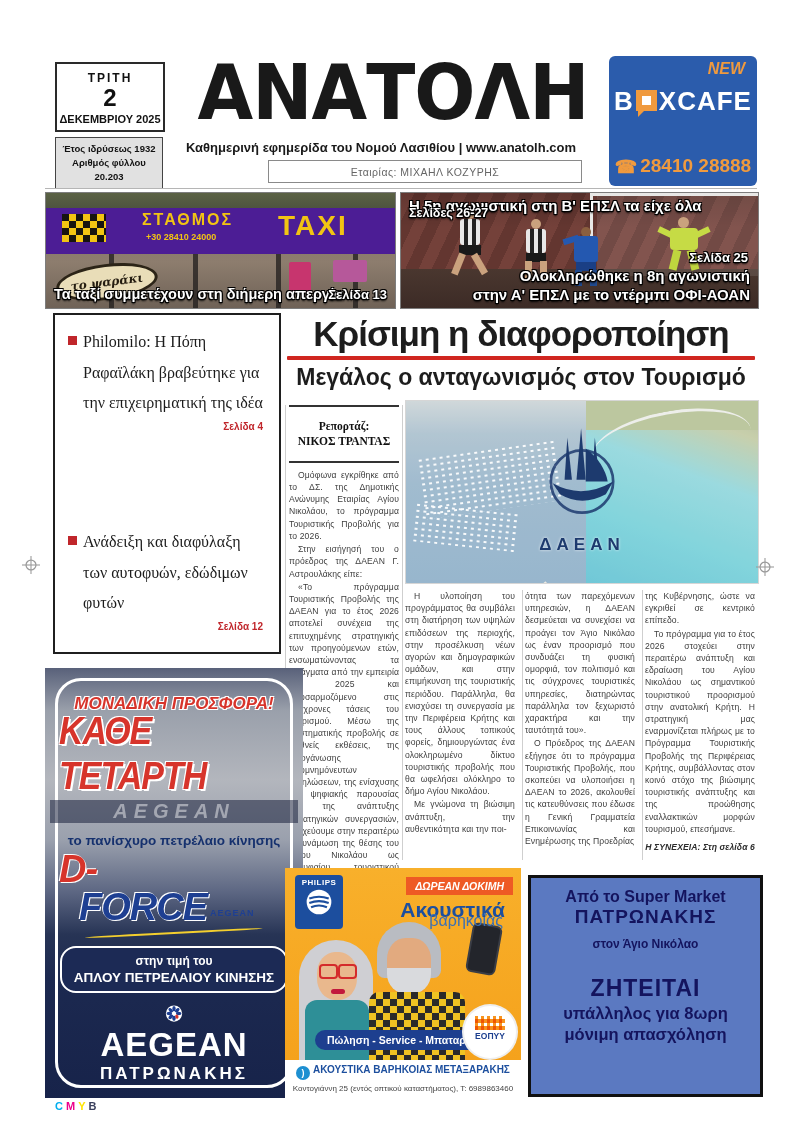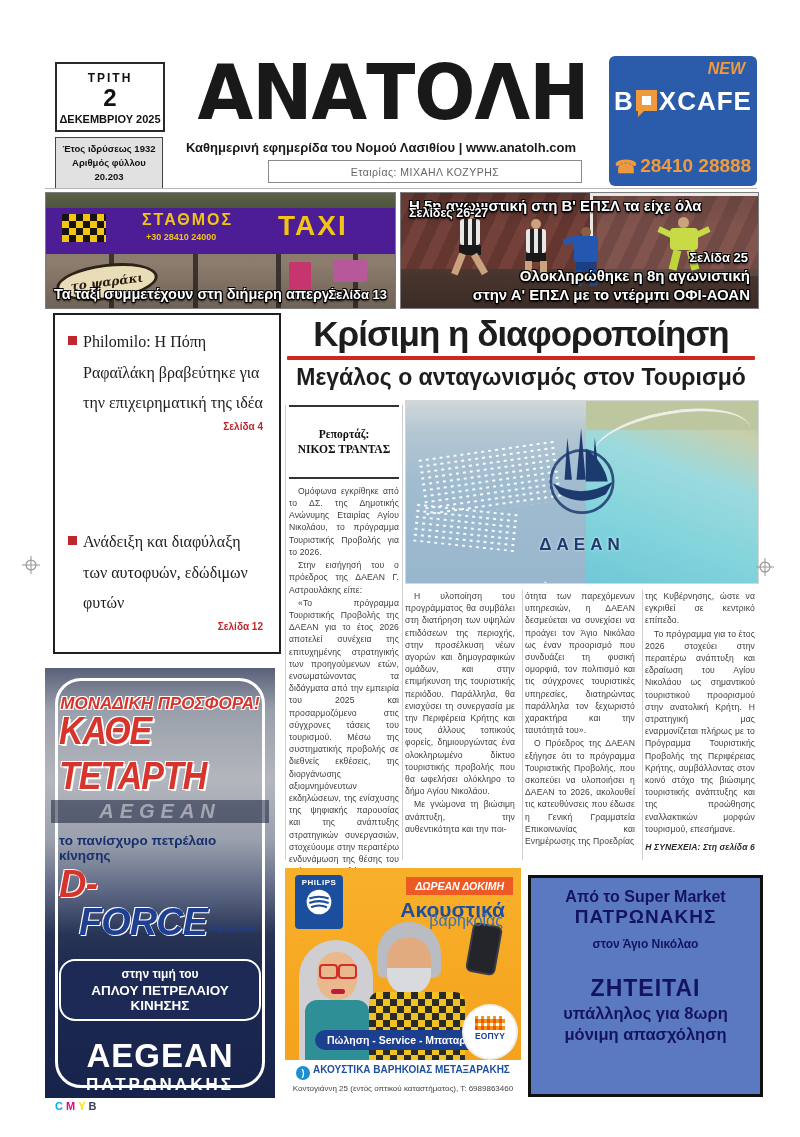--- a/index.html
+++ b/index.html
@@ -58,38 +58,38 @@
   .bullet-item{position:absolute;left:0;width:100%;padding:0 16px 0 28px;box-sizing:border-box;}
   .bullet-sq{position:absolute;left:13px;top:9px;width:9px;height:9px;background:#c0262b;}
   .bullet-text{font-family:"Liberation Serif","DejaVu Serif",serif;font-size:16px;line-height:1.92;color:#1c1c1c;margin:0;}
   .page-ref{color:#c0262b;font-weight:bold;font-size:10px;text-align:right;margin-top:2px;}
   
   .headline{font-weight:900;font-size:35px;letter-spacing:-1px;color:#1d1d1d;line-height:1.05;}
   .red-rule{background:#d02620;height:4px;border-radius:1px;}
   .subhead{font-weight:bold;font-size:23px;color:#1d1d1d;}
   .reporter{border-top:2px solid #333;border-bottom:2px solid #333;
             font-family:"Liberation Serif","DejaVu Serif",serif;font-weight:bold;
-            font-size:11.5px;line-height:1.3;padding:20px 0;}
+            font-size:11.5px;line-height:1.3;padding:12px 0;}
   .bodycol{font-size:8.6px;line-height:1.42;color:#3d3d3d;letter-spacing:.1px;}
   .bodycol p{margin:0 0 1px 0;text-indent:9px;}
   .contin{font-size:8.6px;font-weight:bold;font-style:italic;color:#2c2c2c;text-align:right;margin-top:6px;}
   
   .marina{overflow:hidden;border:1px solid #d6d6d6;}
   .sea-left{position:absolute;left:0;top:0;width:51%;height:100%;background:linear-gradient(180deg,#c3cdd0 0%,#9db6c6 18%,#87a9c2 45%,#7ba2bf 100%);}
   .boats{position:absolute;background-image:radial-gradient(circle,#ffffff 1.1px,rgba(255,255,255,0) 1.5px);background-size:7px 6px;opacity:.95;}
   .breakwater{position:absolute;border:4px solid #e8e4da;border-top-color:transparent;border-right-color:transparent;border-radius:50%;}
   .bay-right{position:absolute;right:0;top:0;width:49%;height:100%;background:linear-gradient(200deg,#9aa77f 0%,#b9c295 16%,#7fd0d6 40%,#5fc8d2 70%,#49b8cc 100%);}
   .land-edge{position:absolute;background:#aab885;}
   .road{position:absolute;border-top:3px solid #efefef;border-radius:50%;transform:rotate(-10deg);opacity:.9;}
   .wash{position:absolute;inset:0;background:rgba(255,255,255,.22);}
   .daean{position:absolute;text-align:center;color:#1d3a6e;}
   .daean .lg-txt{font-weight:bold;font-size:17px;letter-spacing:5px;color:#1d3a6e;text-shadow:0 0 3px rgba(255,255,255,.8);}
   
   .aegean-ad{background:linear-gradient(180deg,#59617a 0%,#9aa0ab 10%,#b3b6bd 26%,#9aa0ad 40%,#5d6783 52%,#273455 62%,#1c2950 72%,#17234a 100%);
-             overflow:hidden;}
+             overflow:hidden;padding-left:28px;}
   .aegean-frame{position:absolute;inset:10px;border:3px solid #fff;border-radius:26px;}
   .aegean-in{position:absolute;inset:14px;display:flex;flex-direction:column;align-items:center;}
   .offer{color:#d7342b;font-style:italic;font-weight:900;font-size:17px;margin-top:12px;
          text-shadow:-1px -1px 0 #fff,1px -1px 0 #fff,-1px 1px 0 #fff,1px 1px 0 #fff;}
   .kathe{color:#d7342b;font-style:italic;font-weight:900;font-size:34px;letter-spacing:-1px;transform:scaleY(1.15);
          text-shadow:-1px -1px 0 #fff,1px -1px 0 #fff,-1px 1px 0 #fff,2px 2px 0 #fff;}
   .ghost-band{width:108%;height:26px;background:rgba(25,32,60,.55);margin-top:8px;display:flex;align-items:center;justify-content:center;}
   .ghost-txt{color:rgba(255,255,255,.45);font-style:italic;font-weight:900;font-size:20px;letter-spacing:6px;}
   .dforce-desc{color:#16316e;font-weight:bold;font-size:13.5px;margin-top:10px;}
   .dforce{font-style:italic;font-weight:900;font-size:38px;letter-spacing:-1px;line-height:1;margin-top:2px;

